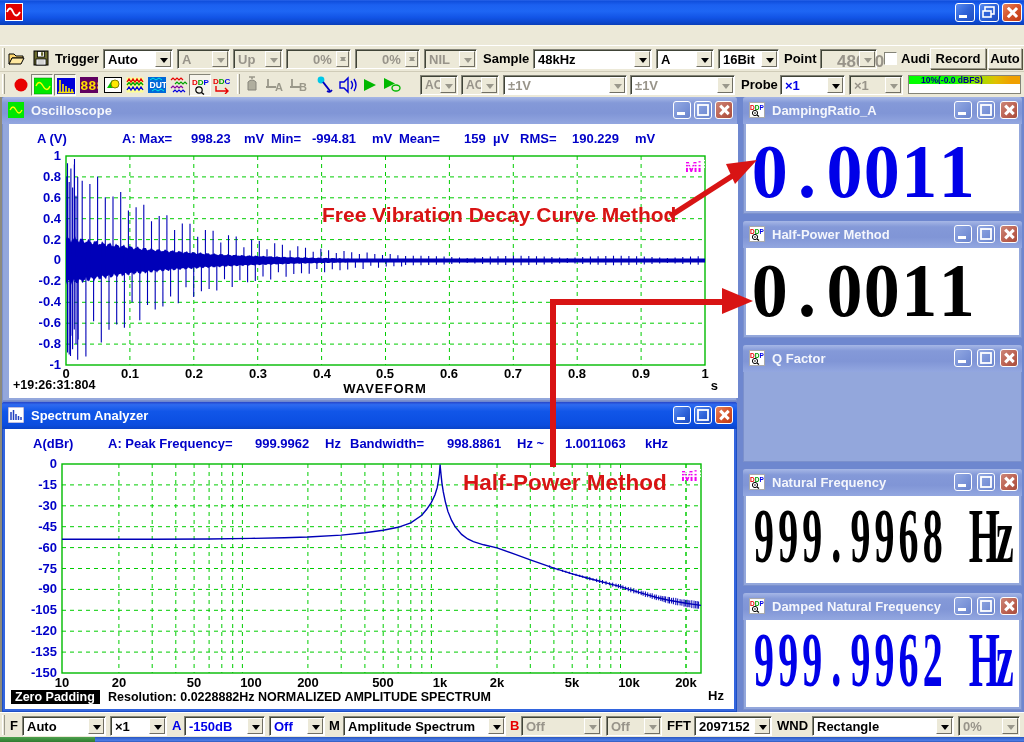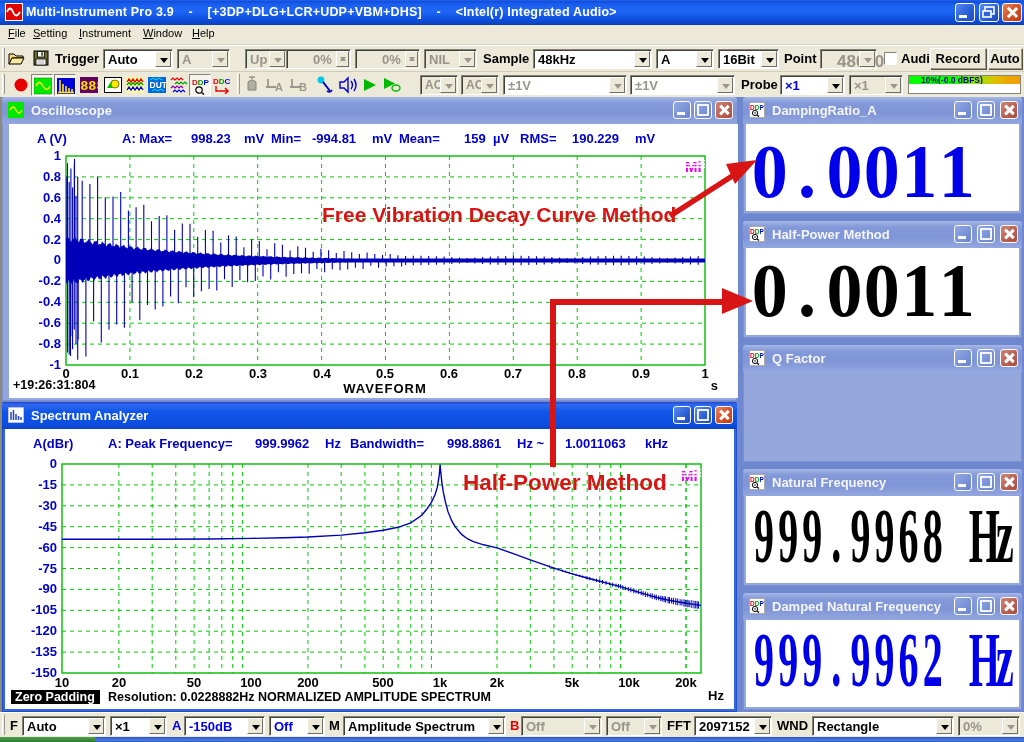--- a/index.html
+++ b/index.html
@@ -85,41 +85,33 @@
 .bignum i { display:inline-block; font-style:normal; text-align:center; }
 .bw37 i { width:37.4px; } .bw42 i { width:43.6px; } .bw23 i { width:24.1px; }
 </style>
 </head>
 <body>
 <div id="app">
   <div id="titlebar" class="abs">
     <div class="ticon abs"><svg width="16" height="16" viewBox="0 0 16 16">
           <path d="M1 8 Q4 1 7 8 T14 8" stroke="#fff" stroke-width="1.8" fill="none"></path>
         </svg></div>
-    <span class="ttxt abs">Multi-Instrument Pro 3.9&nbsp;&nbsp;&nbsp;&nbsp;-&nbsp;&nbsp;&nbsp;&nbsp;[+3DP+DLG+LCR+UDP+VBM+DHS]&nbsp;&nbsp;&nbsp;&nbsp;-&nbsp;&nbsp;&nbsp;&nbsp;&lt;Intel(r) Integrated Audio&gt;</span>
     <div class="capbtn mini abs" style="left:955px;">
         <i class="glyph-min"></i>
       </div>
     <div class="capbtn rest abs" style="left:979px;"><svg width="18" height="17">
           <rect x="5" y="3" width="9" height="7" fill="none" stroke="#fff" stroke-width="1.6"></rect>
           <rect x="3" y="7" width="8" height="6" fill="#2e62d8" stroke="#fff" stroke-width="1.6"></rect>
         </svg></div>
     <div class="capbtn close abs" style="left:1002px;">
         <i class="glyph-x1"></i>
         <i class="glyph-x2"></i>
       </div>
   </div>
 
-  <div id="menubar" class="abs">
-    <span style="left:8px"><u>F</u>ile</span>
-    <span style="left:33px"><u>S</u>etting</span>
-    <span style="left:79px"><u>I</u>nstrument</span>
-    <span style="left:143px"><u>W</u>indow</span>
-    <span style="left:192px"><u>H</u>elp</span>
-  </div>
 
   <div id="tb1" class="toolbar abs">
     <div class="grip abs" style="left:2px"></div>
     <svg class="abs" style="left:8px;top:5px" width="17" height="15" viewBox="0 0 17 15">
         <path d="M1 13 L1 3 L6 3 L8 5 L15 5 L15 7 L4 7 L2 13 Z" fill="#ffd870" stroke="#000" stroke-width="1"></path>
         <path d="M4 7 L16 7 L13 13 L1 13 Z" fill="#ffe8a0" stroke="#000" stroke-width="1"></path>
       </svg>
     <svg class="abs" style="left:33px;top:4px" width="16" height="16" viewBox="0 0 16 16">
         <rect x="1" y="1" width="14" height="14" fill="#6b6b2f" stroke="#000"></rect>
         <rect x="4.5" y="1.5" width="7" height="5.5" fill="#fff" stroke="#000" stroke-width="0.8"></rect>
@@ -129,21 +121,21 @@
       </svg>
     <span class="lbl abs" style="left:55px;top:5px">Trigger</span>
     <div class="cb abs" style="left:103px;top:3px;width:70px">
         <span class="t">Auto</span>
         <i class="ar"></i>
       </div>
     <div class="cb dis abs" style="left:177px;top:3px;width:53px">
         <span class="t">A</span>
         <i class="ar"></i>
       </div>
-    <div class="cb dis abs" style="left:245px;top:3px;width:42px">
+    <div class="cb dis abs" style="left:233px;top:3px;width:50px">
         <span class="t">Up</span>
         <i class="ar"></i>
       </div>
     <div class="cb dis spin abs" style="left:286px;top:3px;width:65px">
         <span class="t" style="left:26px">0%</span>
         <i class="ar">
           <i class="u"></i>
           <i class="d"></i>
         </i>
       </div>

